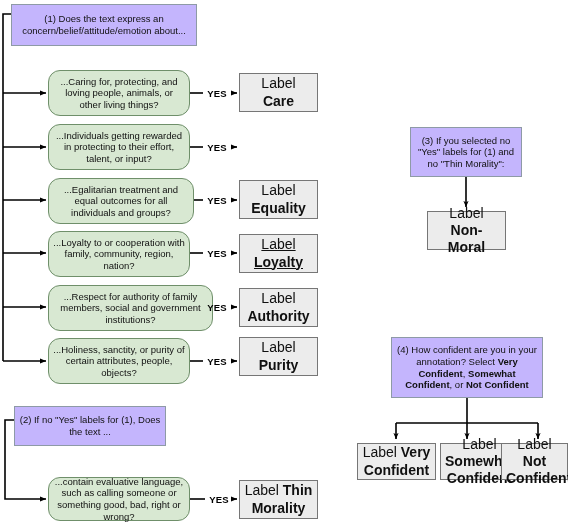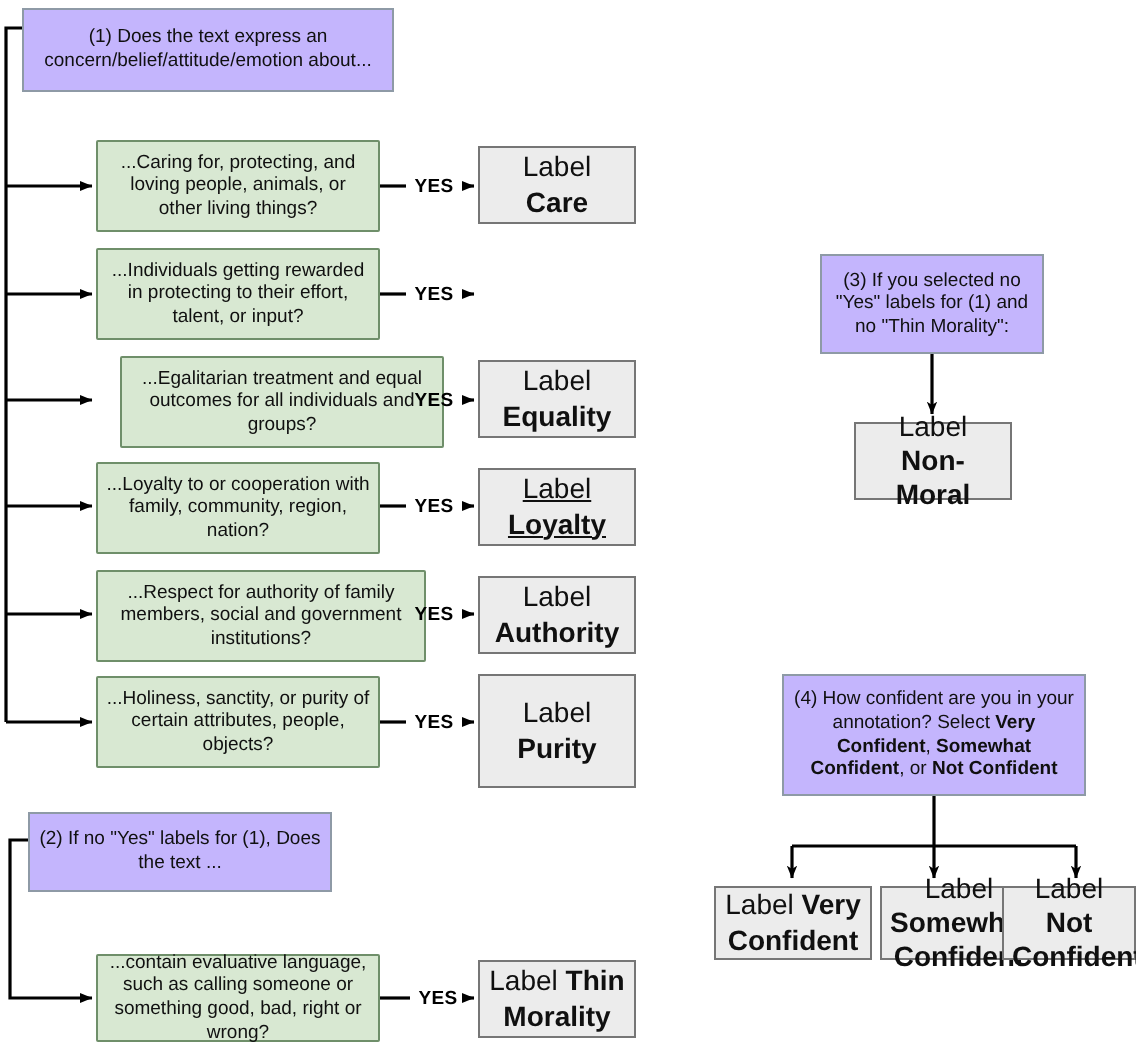--- a/index.html
+++ b/index.html
@@ -47,21 +47,21 @@
   
   .q-box {
     background: #c4b5fd;
     border: 1px solid #8e9aa6;
     font-size: 9.5px;
   }
   
   .g-box {
     background: #d8e8d2;
     border: 1px solid #6f8f6a;
-    border-radius: 1px;
+    border-radius: 12px;
     font-size: 9.5px;
   }
   
   .l-box {
     background: #ececec;
     border: 1px solid #767676;
     font-size: 14px;
   }
   .yes {
     position: absolute;
@@ -145,21 +145,21 @@
     </span>
   </div>
 
   <div class="node g-box" style="left:48px; top:124px; width:142px; height:46px;">
     <span class="txt">...Individuals getting rewarded in protecting to their effort, talent, or input?</span>
   </div>
   <div class="yes" style="left:201px; top:140px; width:32px; height:14px;">
     <span>YES</span>
   </div>
 
-  <div class="node g-box" style="left:48px; top:178px; width:162px; height:46px;margin-left:12px;">
+  <div class="node g-box" style="left:48px; top:178px; width:146px; height:46px;">
     <span class="txt">...Egalitarian treatment and equal outcomes for all individuals and groups?</span>
   </div>
   <div class="yes" style="left:201px; top:193px; width:32px; height:14px;">
     <span>YES</span>
   </div>
   <div class="node g-box" style="left:48px; top:231px; width:142px; height:46px;">
     <span class="txt">...Loyalty to or cooperation with family, community, region, nation?</span>
   </div>
 
   <div class="node l-box" style="left:239px; top:180px; width:79px; height:39px;">
@@ -190,21 +190,21 @@
       <b>Authority</b>
     </span>
   </div>
 
   <div class="node g-box" style="left:48px; top:338px; width:142px; height:46px;">
     <span class="txt">...Holiness, sanctity, or purity of certain attributes, people, objects?</span>
   </div>
   <div class="yes" style="left:201px; top:354px; width:32px; height:14px;">
     <span>YES</span>
   </div>
-  <div class="node l-box" style="left:239px; top:337px; width:79px; height:57px;">
+  <div class="node l-box" style="left:239px; top:337px; width:79px; height:39px;">
     <span class="txt">
       <span>Label</span>
       <b>Purity</b>
     </span>
   </div>
 
   <div class="node q-box" style="left:14px; top:406px; width:152px; height:40px;">
     <span class="txt">(2) If no "Yes" labels for (1), Does the text ...</span>
   </div>
 

